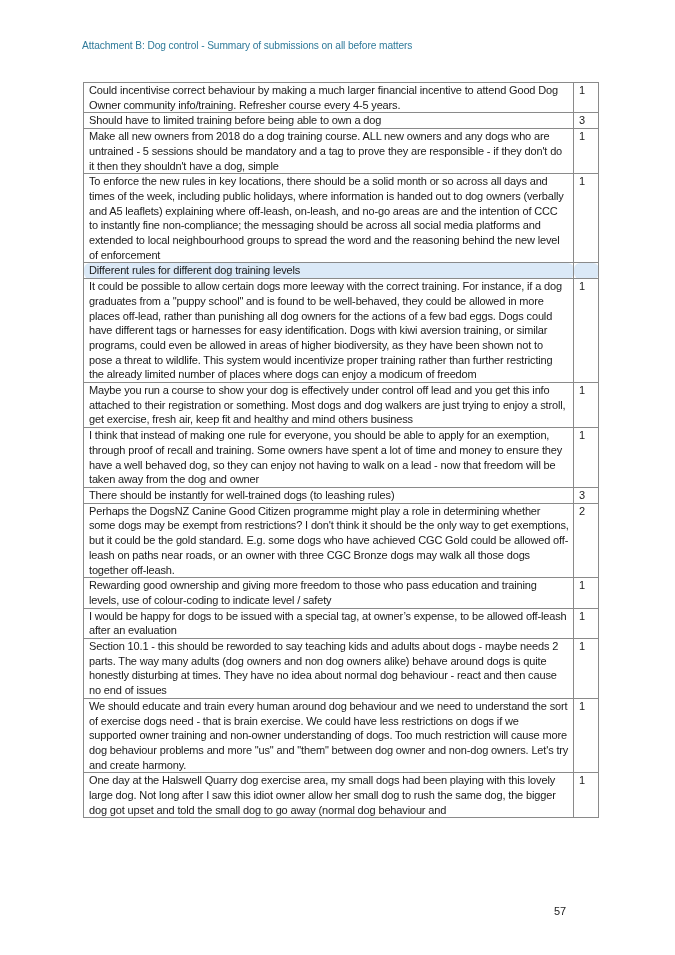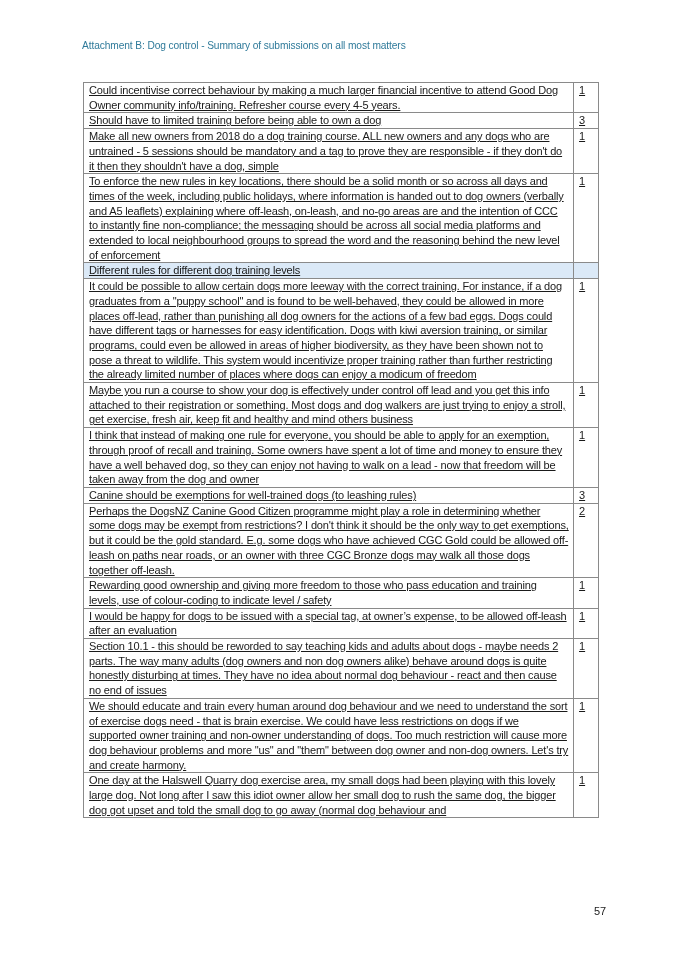--- a/index.html
+++ b/index.html
@@ -1,32 +1,32 @@
 <!DOCTYPE html>
 <html><head>
 <meta charset="utf-8">
 <style>
   html, body { margin: 0; padding: 0; background: #ffffff; }
   body { width: 675px; height: 955px; position: relative; overflow: hidden;
          font-family: "Liberation Sans", sans-serif; color: #1a1a1a; }
   .header { position: absolute; left: 82px; top: 40px; font-size: 10.2px;
             color: #2f7a9a; letter-spacing: -0.1px; }
   table.sub { position: absolute; left: 83px; top: 82px; width: 515px;
-              border-collapse: collapse; table-layout: fixed; text-decoration: underline; }
+              border-collapse: collapse; table-layout: fixed; }
   table.sub td { border: 1px solid #8a8a8a; font-size: 11px; line-height: 14.7px;
                  padding: 0 4px 0 5px; vertical-align: top; }
   td.text { width: 480px; letter-spacing: -0.15px; }
   td.count { width: 15px; padding-left: 6px; }
-  tr.section td { background: #dbe9f7; }
-  .page-num { position: absolute; left: 594px; top: 905px; font-size: 11px; color: #222; }
+  tr.section td { background: #dbe9f7; border-radius: 6px; }
+  .page-num { position: absolute; left: 554px; top: 905px; font-size: 11px; color: #222; }
 </style>
 </head>
 <body>
 
-<div class="header">Attachment B: Dog control - Summary of submissions on all most matters</div>
+<div class="header">Attachment B: Dog control - Summary of submissions on all before matters</div>
 
 <table class="sub">
   <tbody id="rows">
       <tr class="entry">
         <td class="text">Could incentivise correct behaviour by making a much larger financial incentive to attend Good Dog Owner community info/training. Refresher course every 4-5 years.</td>
         <td class="count">1</td>
       </tr>
       <tr class="entry">
         <td class="text">Should have to limited training before being able to own a dog</td>
         <td class="count">3</td>
@@ -49,21 +49,21 @@
       </tr>
       <tr class="entry">
         <td class="text">Maybe you run a course to show your dog is effectively under control off lead and you get this info attached to their registration or something. Most dogs and dog walkers are just trying to enjoy a stroll, get exercise, fresh air, keep fit and healthy and mind others business</td>
         <td class="count">1</td>
       </tr>
       <tr class="entry">
         <td class="text">I think that instead of making one rule for everyone, you should be able to apply for an exemption, through proof of recall and training. Some owners have spent a lot of time and money to ensure they have a well behaved dog, so they can enjoy not having to walk on a lead - now that freedom will be taken away from the dog and owner</td>
         <td class="count">1</td>
       </tr>
       <tr class="entry">
-        <td class="text">Canine should be exemptions for well-trained dogs (to leashing rules)</td>
+        <td class="text">There should be instantly for well-trained dogs (to leashing rules)</td>
         <td class="count">3</td>
       </tr>
       <tr class="entry">
         <td class="text">Perhaps the DogsNZ Canine Good Citizen programme might play a role in determining whether some dogs may be exempt from restrictions? I don't think it should be the only way to get exemptions, but it could be the gold standard. E.g. some dogs who have achieved CGC Gold could be allowed off-leash on paths near roads, or an owner with three CGC Bronze dogs may walk all those dogs together off-leash.</td>
         <td class="count">2</td>
       </tr>
       <tr class="entry">
         <td class="text">Rewarding good ownership and giving more freedom to those who pass education and training levels, use of colour-coding to indicate level / safety</td>
         <td class="count">1</td>
       </tr>

